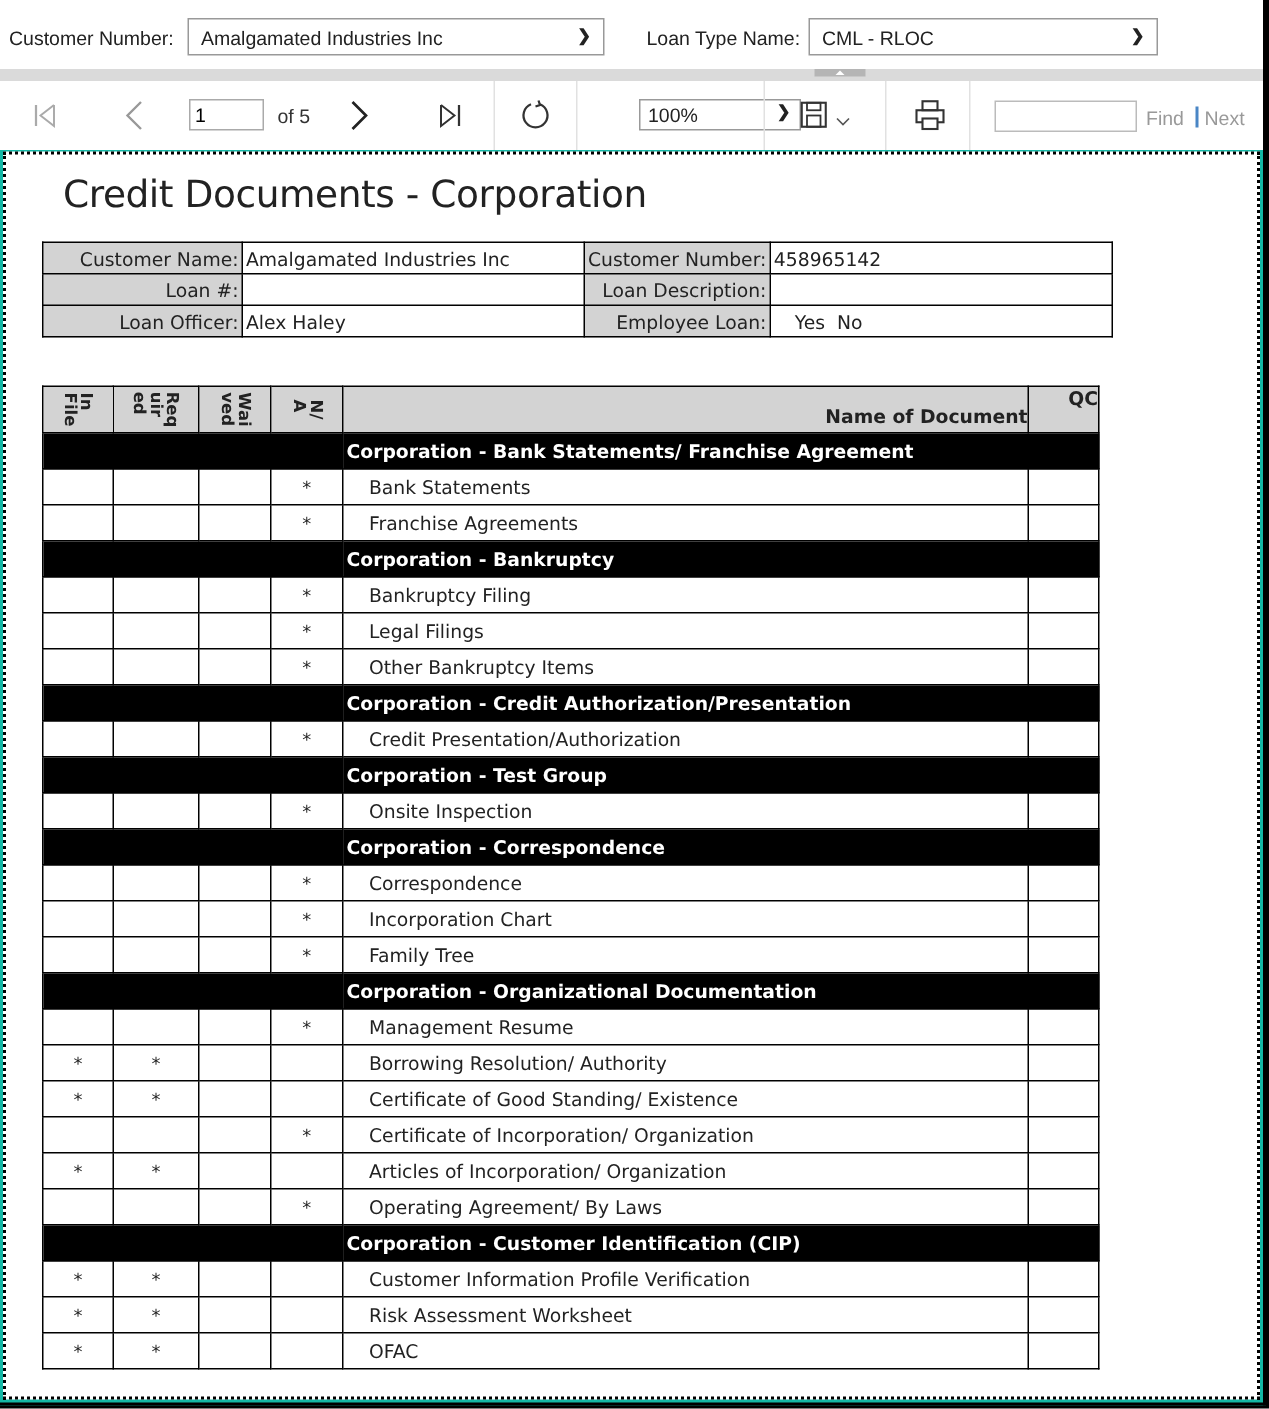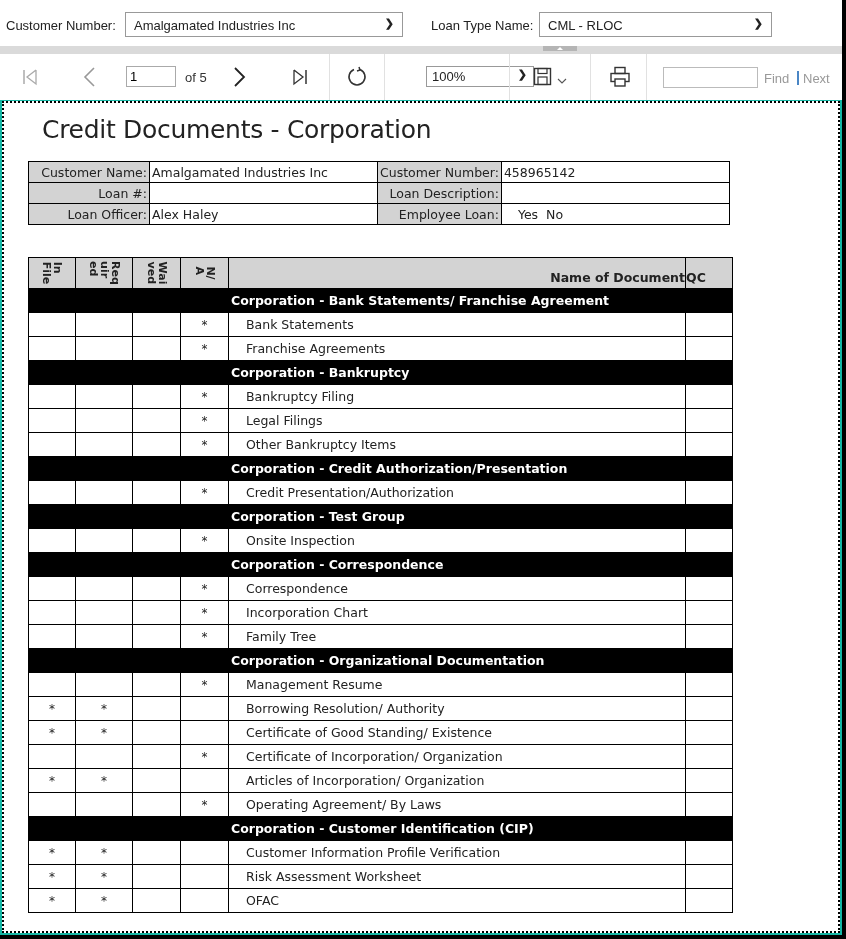--- a/index.html
+++ b/index.html
@@ -59,21 +59,21 @@
     font-size: 12.5px; font-family: "DejaVu Sans", sans-serif; color: #222;
   }
   .doc-table td, .doc-table th { border: 1px solid #000; height: 24px; padding: 0; box-sizing: border-box; }
   .doc-table thead th { background: #d3d3d3; height: 31px; font-weight: bold; font-size: 12.5px; }
   .doc-table th.rot { position: relative; }
   .doc-table th.rot .rtext {
     position: absolute; left: 50%; top: 50%; transform: translate(-50%,-50%) rotate(90deg);
     font-size: 11px; line-height: 11px; text-align: left; white-space: pre; font-family: "DejaVu Sans", sans-serif;
   }
   .doc-table th.name-h { text-align: right; vertical-align: bottom; padding: 0 0 3px 2px; }
-  .doc-table th.qc-h { text-align: left; vertical-align: bottom; padding-bottom: 3px; }
+  .doc-table th.qc-h { text-align: right; vertical-align: bottom; padding-bottom: 15px; }
   .doc-table tr.section td { background: #000; color: #fff; font-weight: bold; border-color: #000; }
   .doc-table tr.section td.sec-name { padding-left: 2px; }
   .doc-table td.mark { text-align: center; font-size: 12px; }
   .doc-table td.dname { padding-left: 17px; white-space: nowrap; }
 </style>
 </head>
 <body>
 
 <div class="frame">
 
@@ -161,21 +161,21 @@
     <span class="find-bar"></span>
     <span class="find-link" style="left:803px;">Next</span>
   </div>
 
   <div class="report">
     <div class="report-title">Credit Documents - Corporation</div>
 
     <table class="info-table">
       <tbody>
           <tr>
-        <td class="lbl" style="width:121px;">Customer Name:</td>
+        <td class="lbl" style="width:133px;">Customer Name:</td>
         <td class="val" style="width:228px;">Amalgamated Industries Inc</td>
         <td class="lbl" style="width:120px;">Customer Number:</td>
         <td class="val" style="width:228px;">458965142</td>
       </tr>
       <tr>
         <td class="lbl">Loan #:</td>
         <td class="val"></td>
         <td class="lbl">Loan Description:</td>
         <td class="val"></td>
       </tr>

